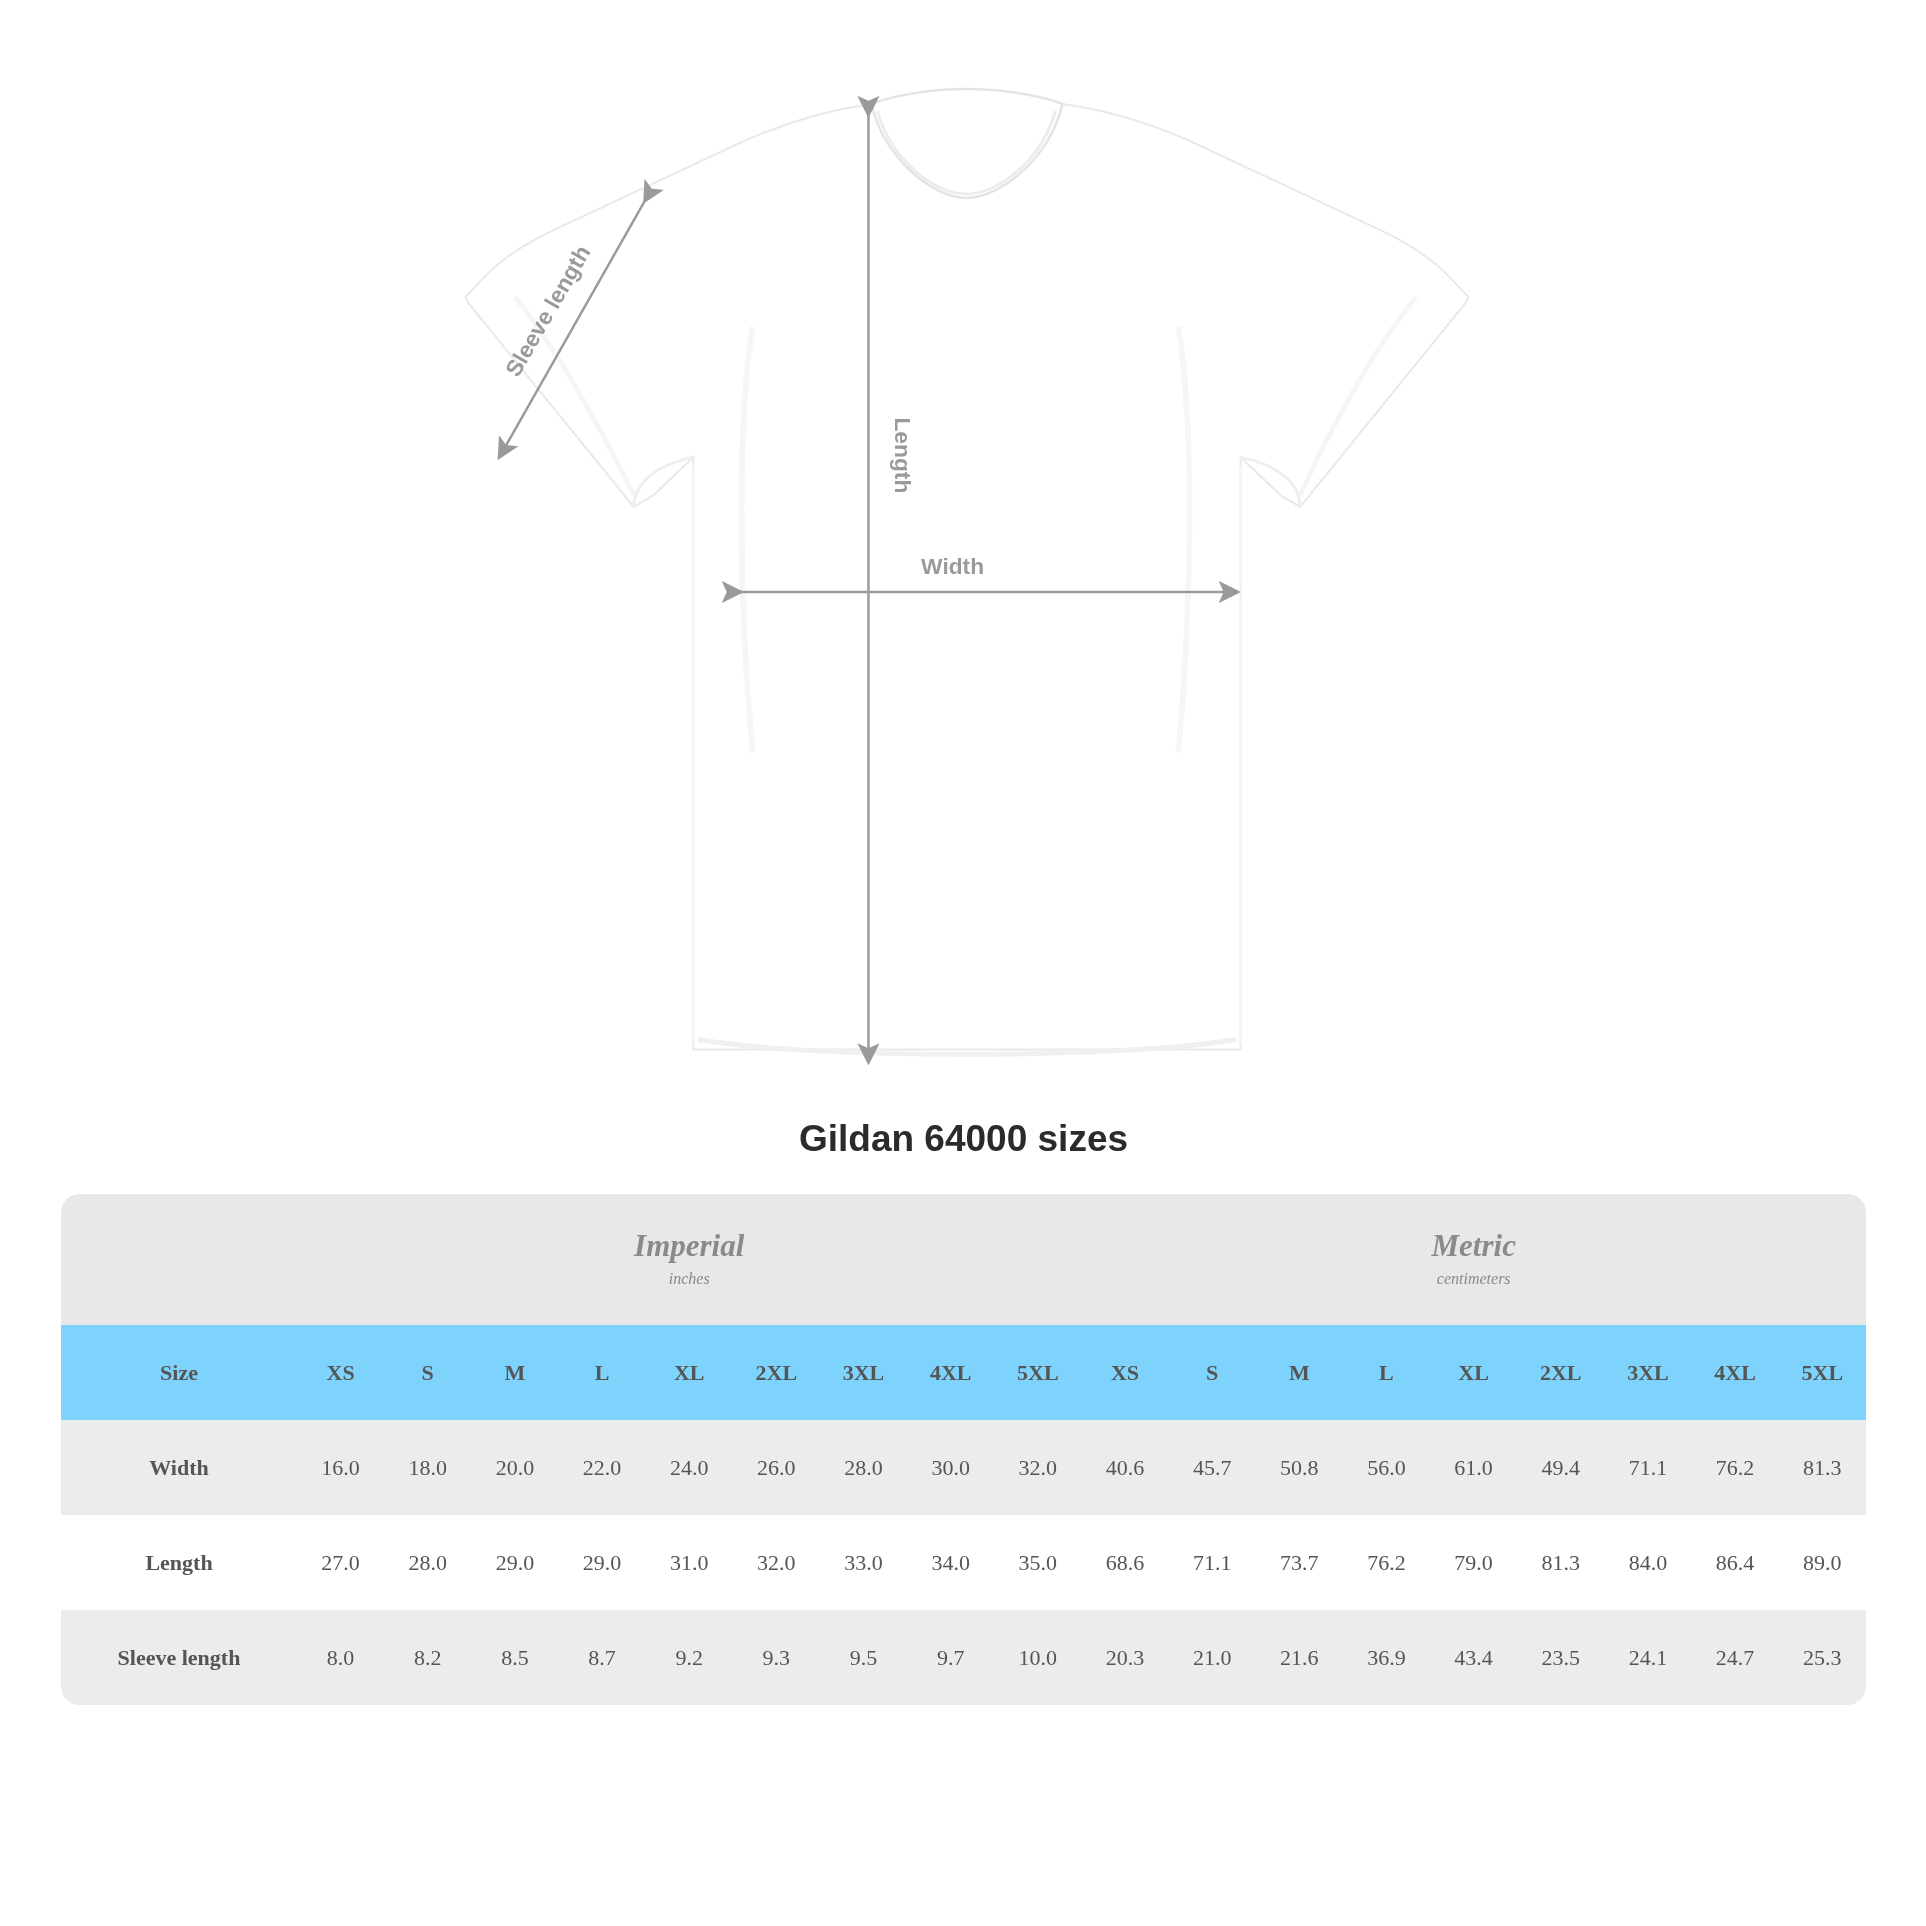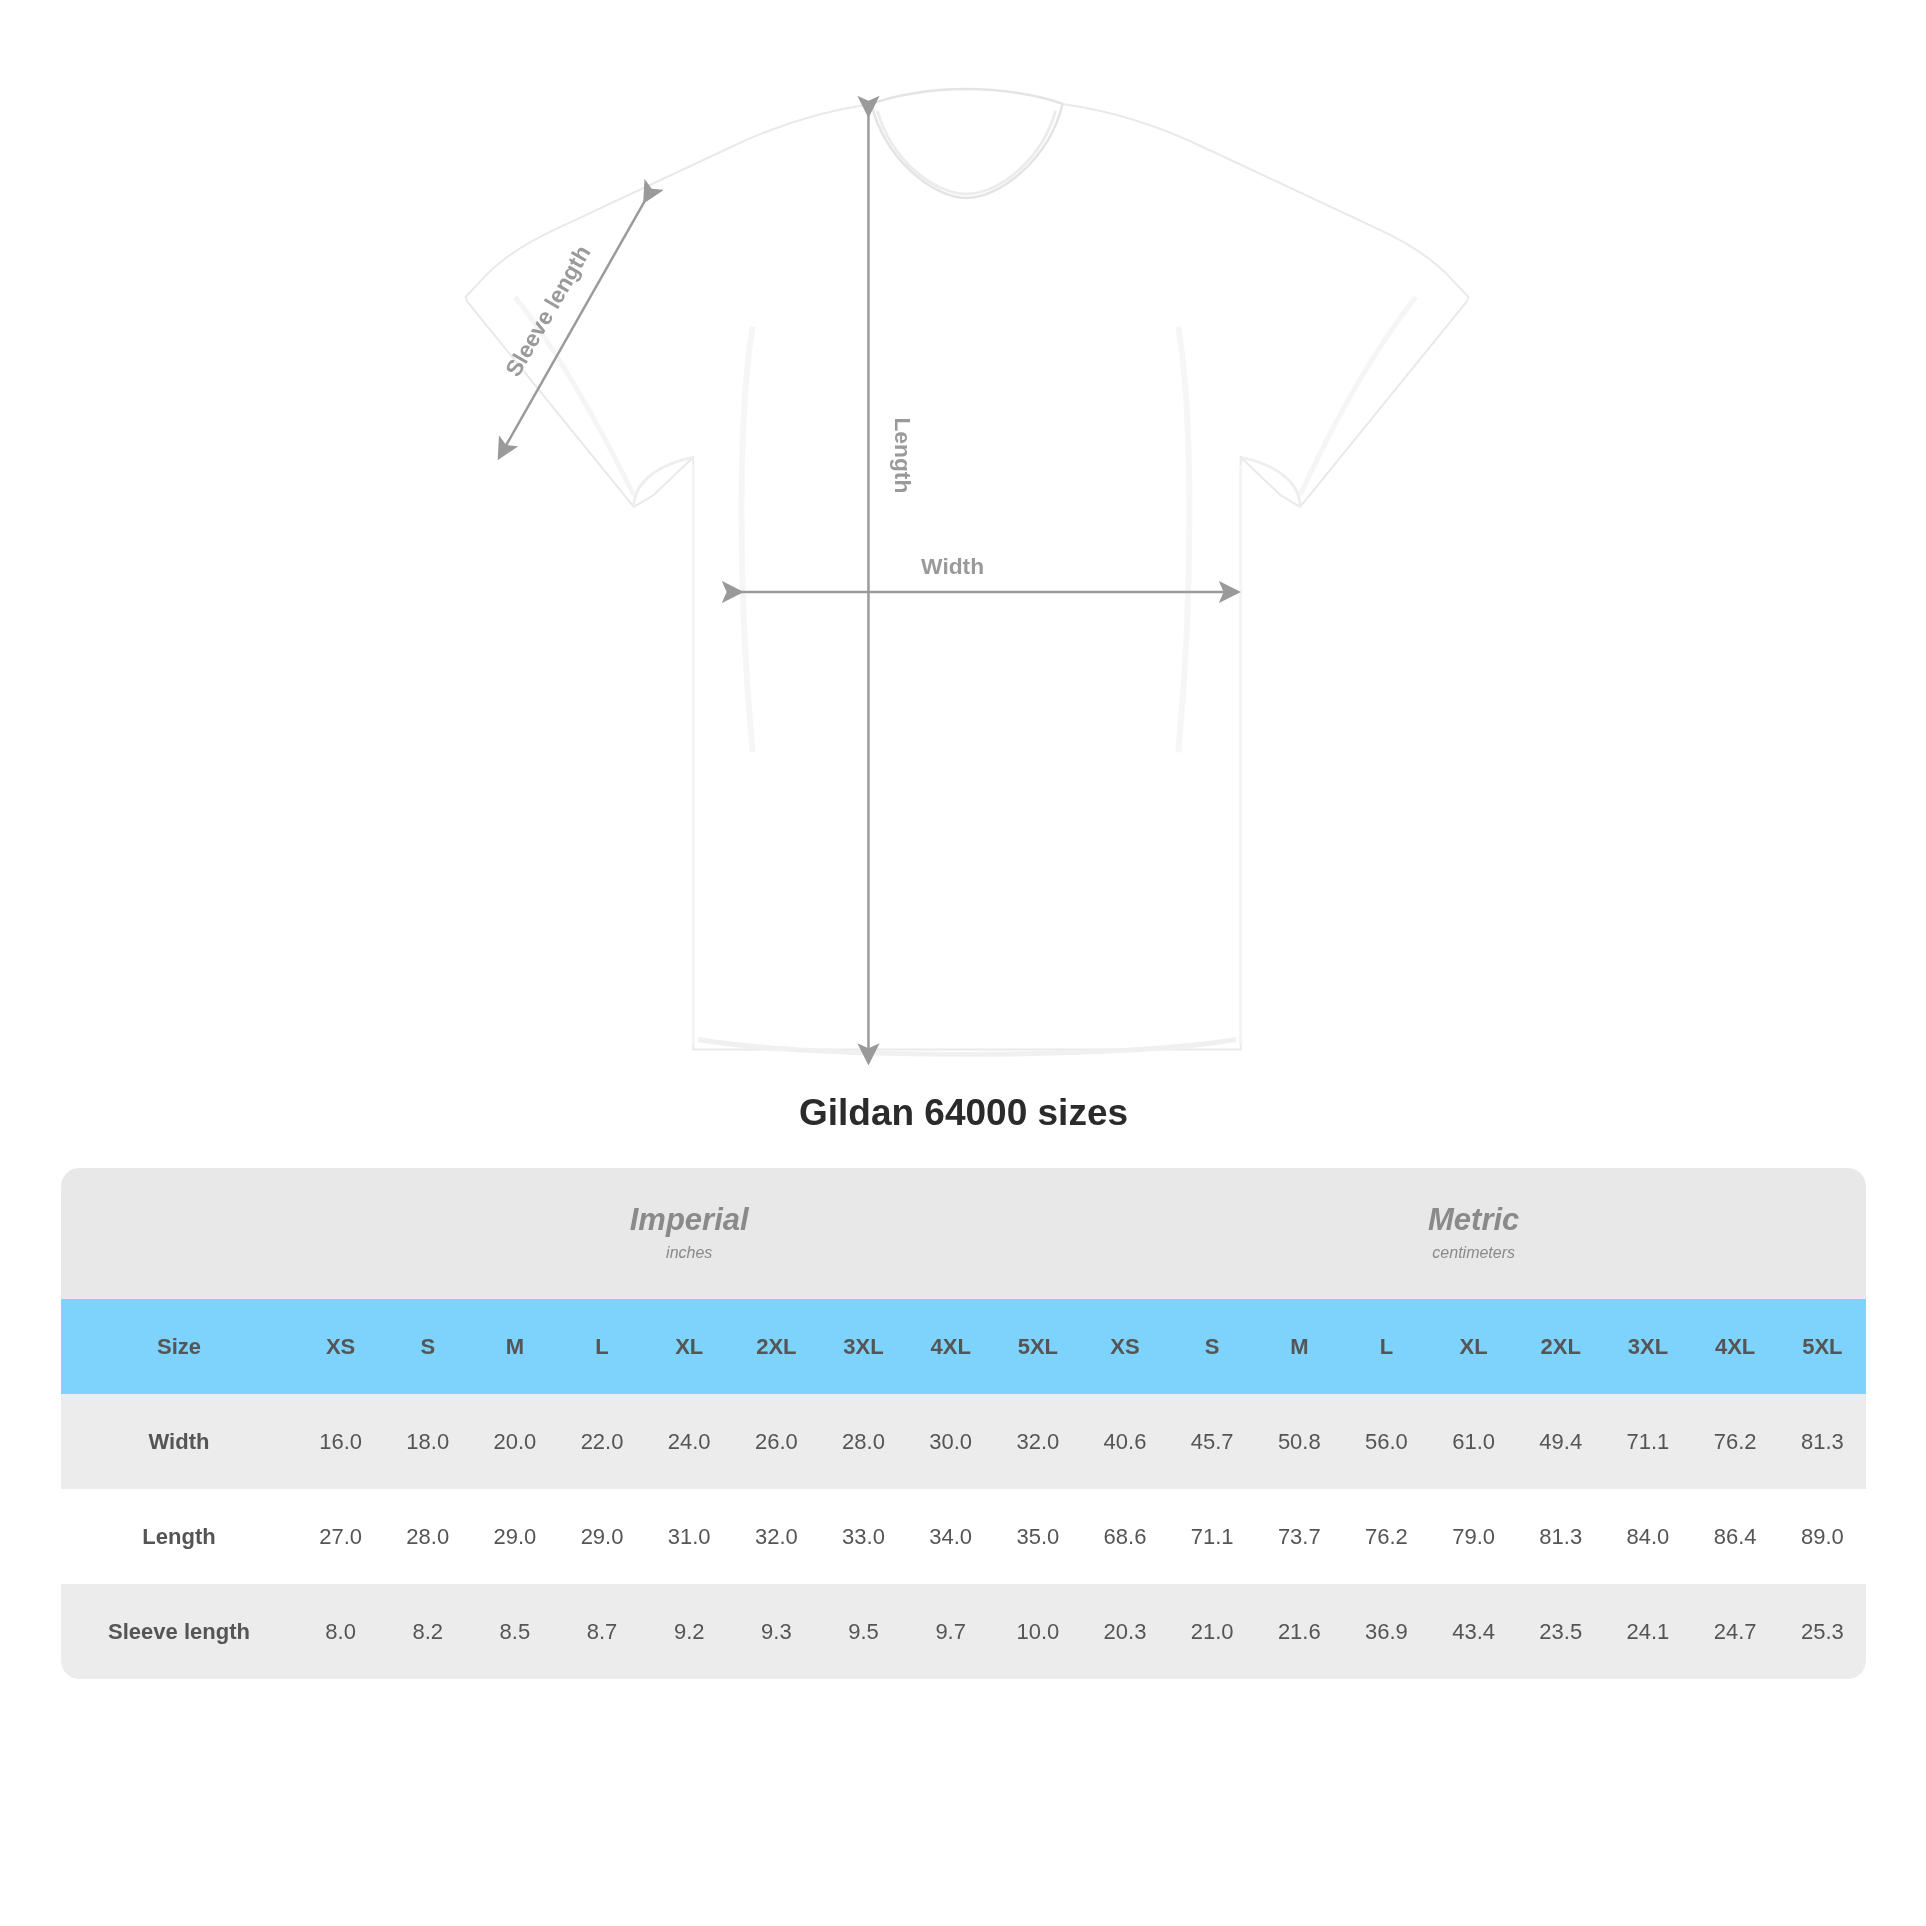--- a/index.html
+++ b/index.html
@@ -27,21 +27,21 @@
     width: 1927px;
     height: 1089px;
   }
   .illustration svg {
     display: block;
   }
 
   
   .title-block {
     text-align: center;
-    margin-top: 3px;
+    margin-top: 29px;
   }
   .chart-title {
     font-size: 37px;
     font-weight: bold;
     color: #2b2b2b;
     letter-spacing: 0px;
   }
   .chart-note {
     font-size: 21px;
     font-style: italic;
@@ -52,20 +52,21 @@
   
   .table-wrap {
     margin: 34px 61px 0 61px;
     border-radius: 18px;
     overflow: hidden;
   }
   table.size-table {
     border-collapse: collapse;
     width: 100%;
     table-layout: fixed;
+    font-family: Liberation Serif, serif;
   }
   table.size-table td, table.size-table th {
     text-align: center;
     font-size: 22px;
     color: #555;
     padding: 0;
     border: none;
   }
   
   .unit-row td {

